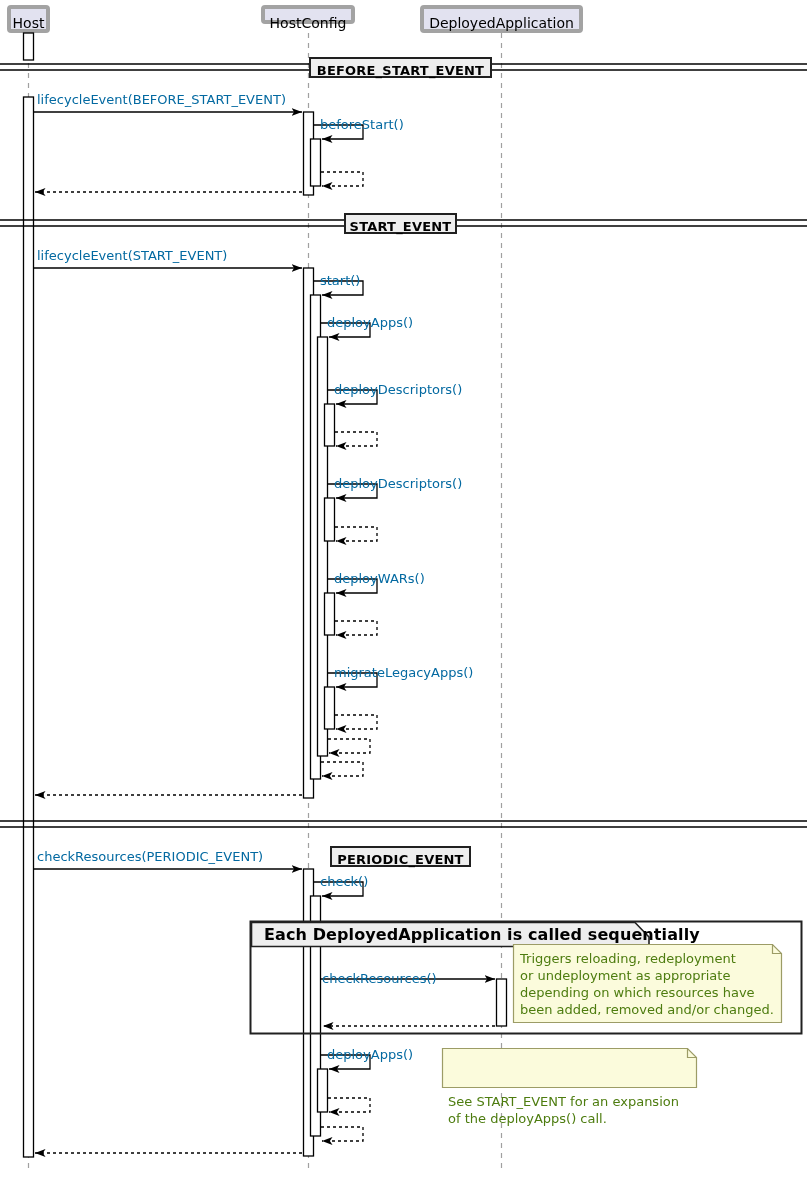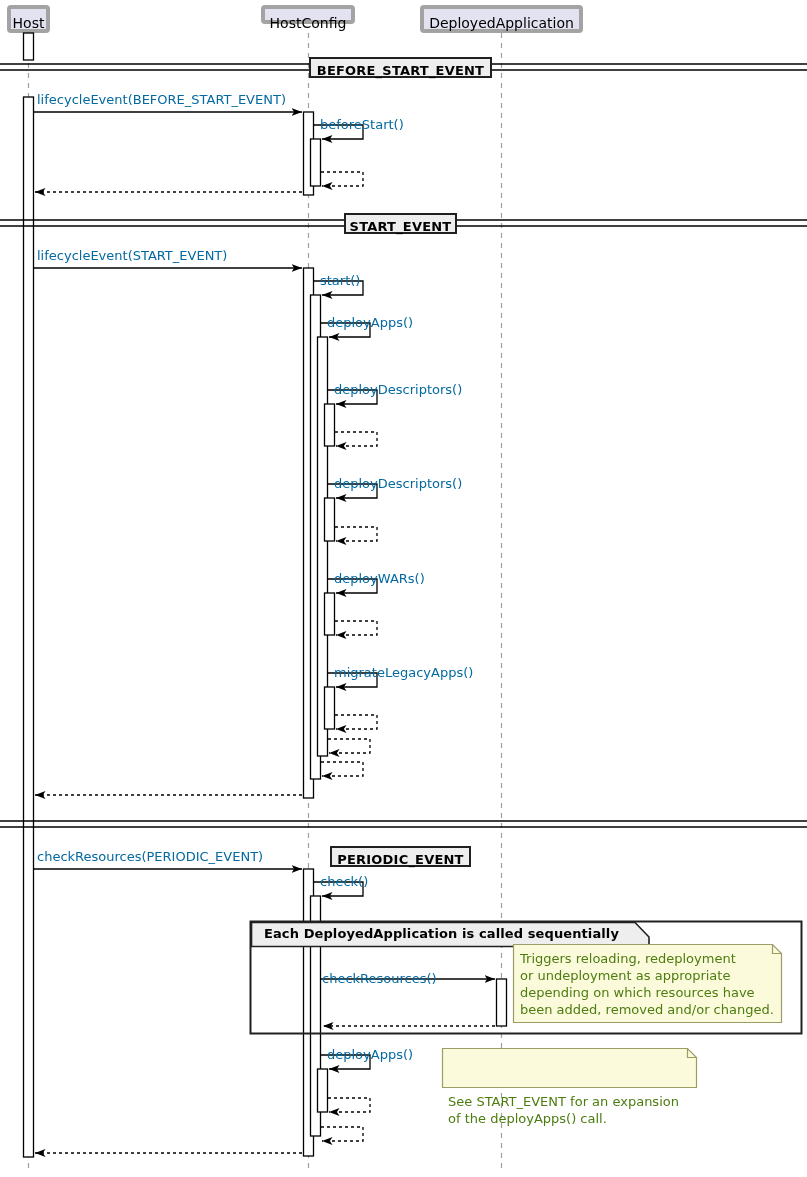--- a/index.html
+++ b/index.html
@@ -54,21 +54,21 @@
     color: #000000;
     text-align: center;
     white-space: nowrap;
     font-family: "DejaVu Sans", sans-serif;
     line-height: 1;
     padding-top: 5px;
     letter-spacing: 0.2px;
   }
   .group-title {
     position: absolute;
-    font-size: 13px;
+    font-size: 16px;
     font-weight: bold;
     color: #000000;
     white-space: nowrap;
     font-family: "DejaVu Sans", sans-serif;
     line-height: 1;
     letter-spacing: 0.1px;
   }
   .note-text {
     position: absolute;
     font-size: 13px;

